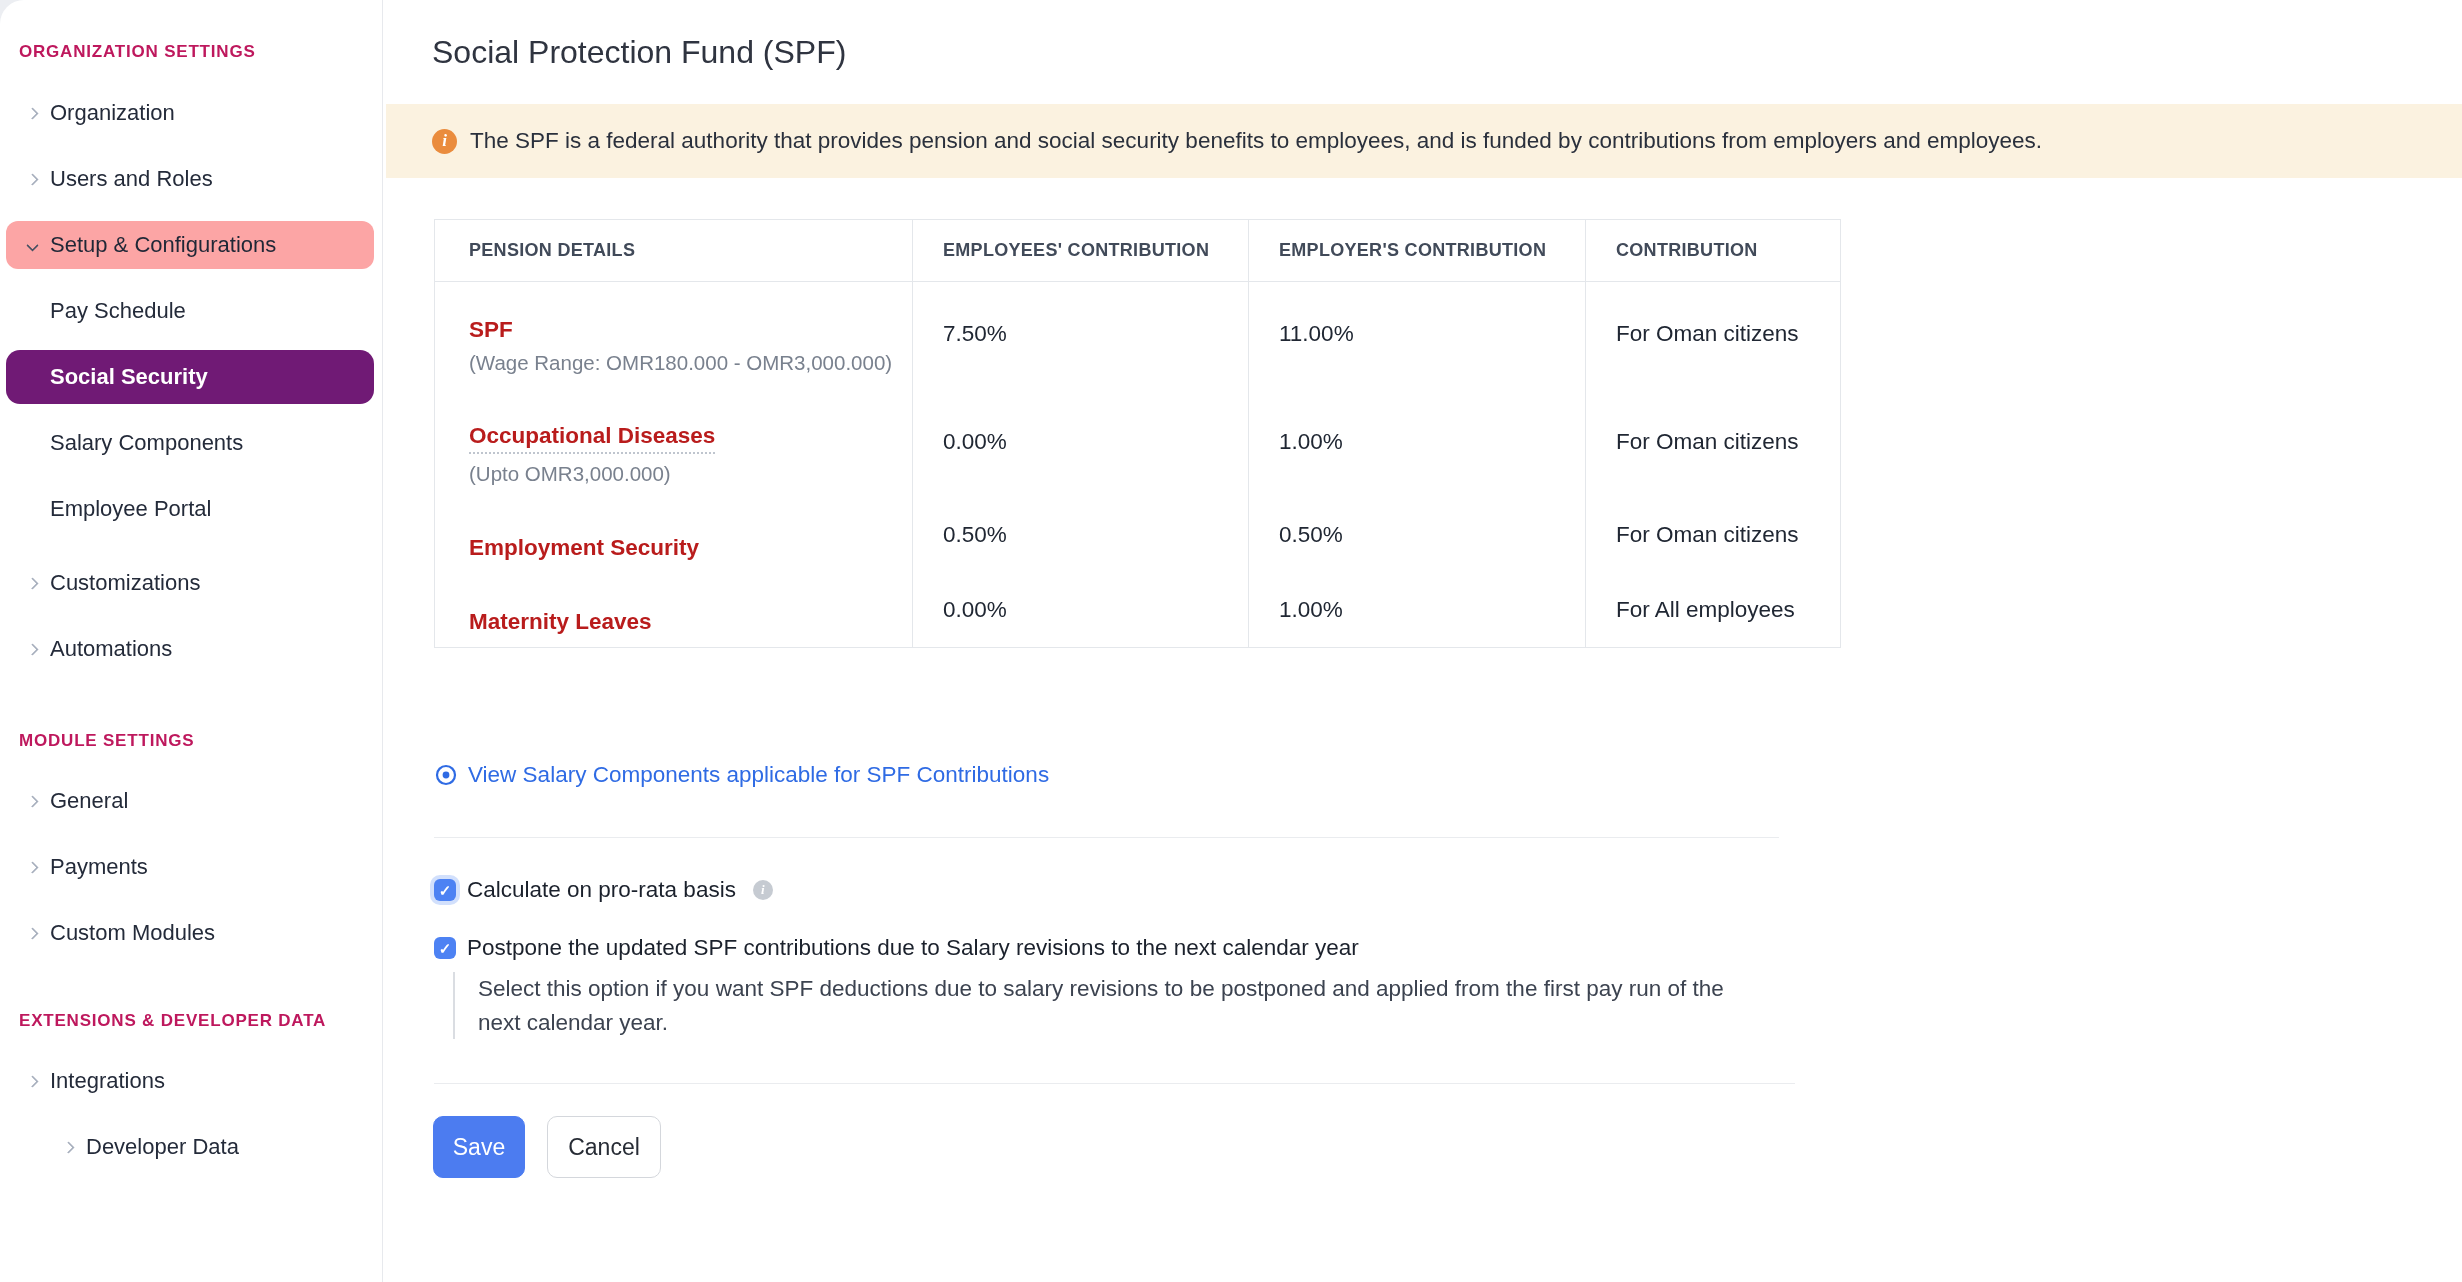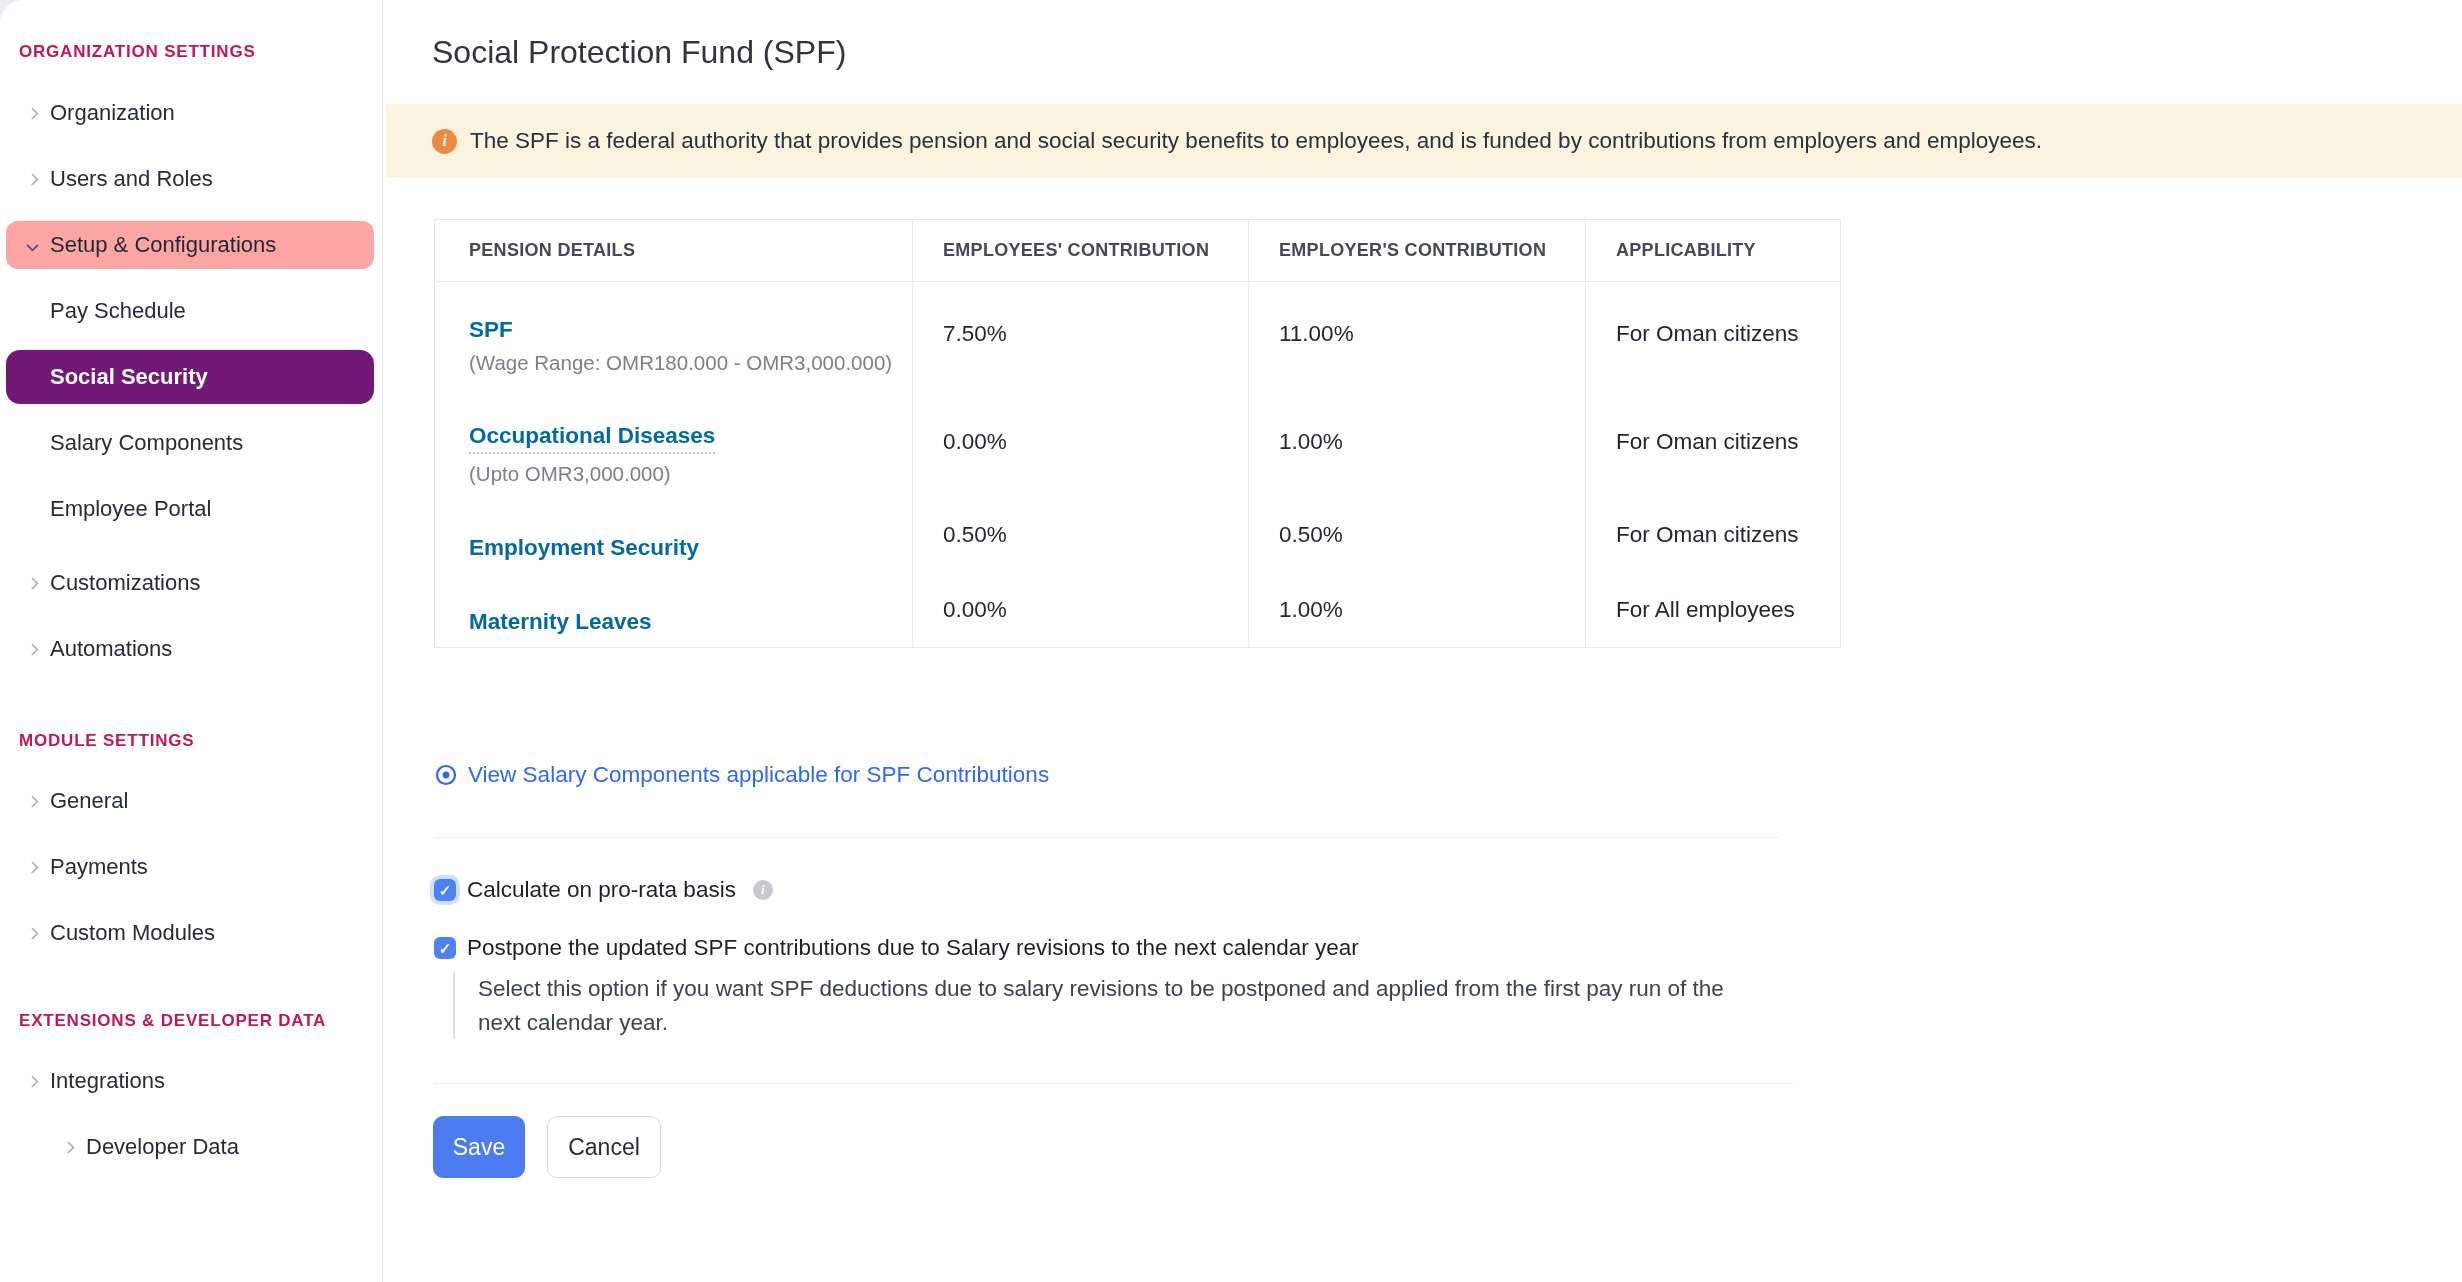--- a/index.html
+++ b/index.html
@@ -36,21 +36,21 @@
 
   table.spf { position:absolute; left:49px; top:219px; width:1406px; border-collapse:collapse; table-layout:fixed; background:#fff; }
   table.spf, table.spf th, table.spf td { border:0; }
   table.spf { border:1px solid #E4E7EB; }
   table.spf th, table.spf td { border-left:1px solid #E4E7EB; vertical-align:middle; text-align:left; }
   table.spf th:first-child, table.spf td:first-child { border-left:0; }
   table.spf thead th { height:62px; border-bottom:1px solid #E4E7EB; font-size:18px; font-weight:700; letter-spacing:0.3px; color:#414A59; padding-left:30px; }
   table.spf thead th:first-child { padding-left:34px; }
   table.spf td { padding-left:30px; font-size:22.5px; color:#202733; }
   table.spf td:first-child { padding-left:34px; }
-  .row-title { font-size:22.5px; font-weight:700; color:#0369a1; display:inline-block;margin-top:25px; }
+  .row-title { font-size:22.5px; font-weight:700; color:#b91c1c; display:inline-block;margin-top:25px; }
   .u-dotted { border-bottom:2px dotted #BFC5CE; padding-bottom:3px; }
   .row-subtitle { display:block; font-size:20.5px; font-weight:400; color:#79818E; margin-top:8px; }
 
   .view-link { position:absolute; left:49px; top:762px; display:flex; align-items:center; gap:10px; color:#2F6BE4; font-size:22.5px; cursor:pointer; text-decoration:none; }
   .divider { position:absolute; height:1px; background:#EAECEF; }
   #divider-mid { left:49px; top:837px; width:1345px; }
   #divider-bottom { left:49px; top:1083px; width:1361px; }
 
   .option-row { position:absolute; left:49px; display:flex; align-items:center; gap:11px; height:44px; }
   #option-prorata { top:868px; }
@@ -189,21 +189,21 @@
           <col style="width:478px">
           <col style="width:336px">
           <col style="width:337px">
           <col style="width:255px">
         </colgroup>
       <thead>
         <tr>
           <th>PENSION DETAILS</th>
           <th>EMPLOYEES' CONTRIBUTION</th>
           <th>EMPLOYER'S CONTRIBUTION</th>
-          <th>APPLICABILITY</th>
+          <th>CONTRIBUTION</th>
         </tr>
       </thead>
       <tbody>
         <tr style="height:104px;">
           <td>
             <span class="row-title">SPF</span>
             <span class="row-subtitle">(Wage Range: OMR180.000 - OMR3,000.000)</span>
           </td>
           <td>7.50%</td>
           <td>11.00%</td>

